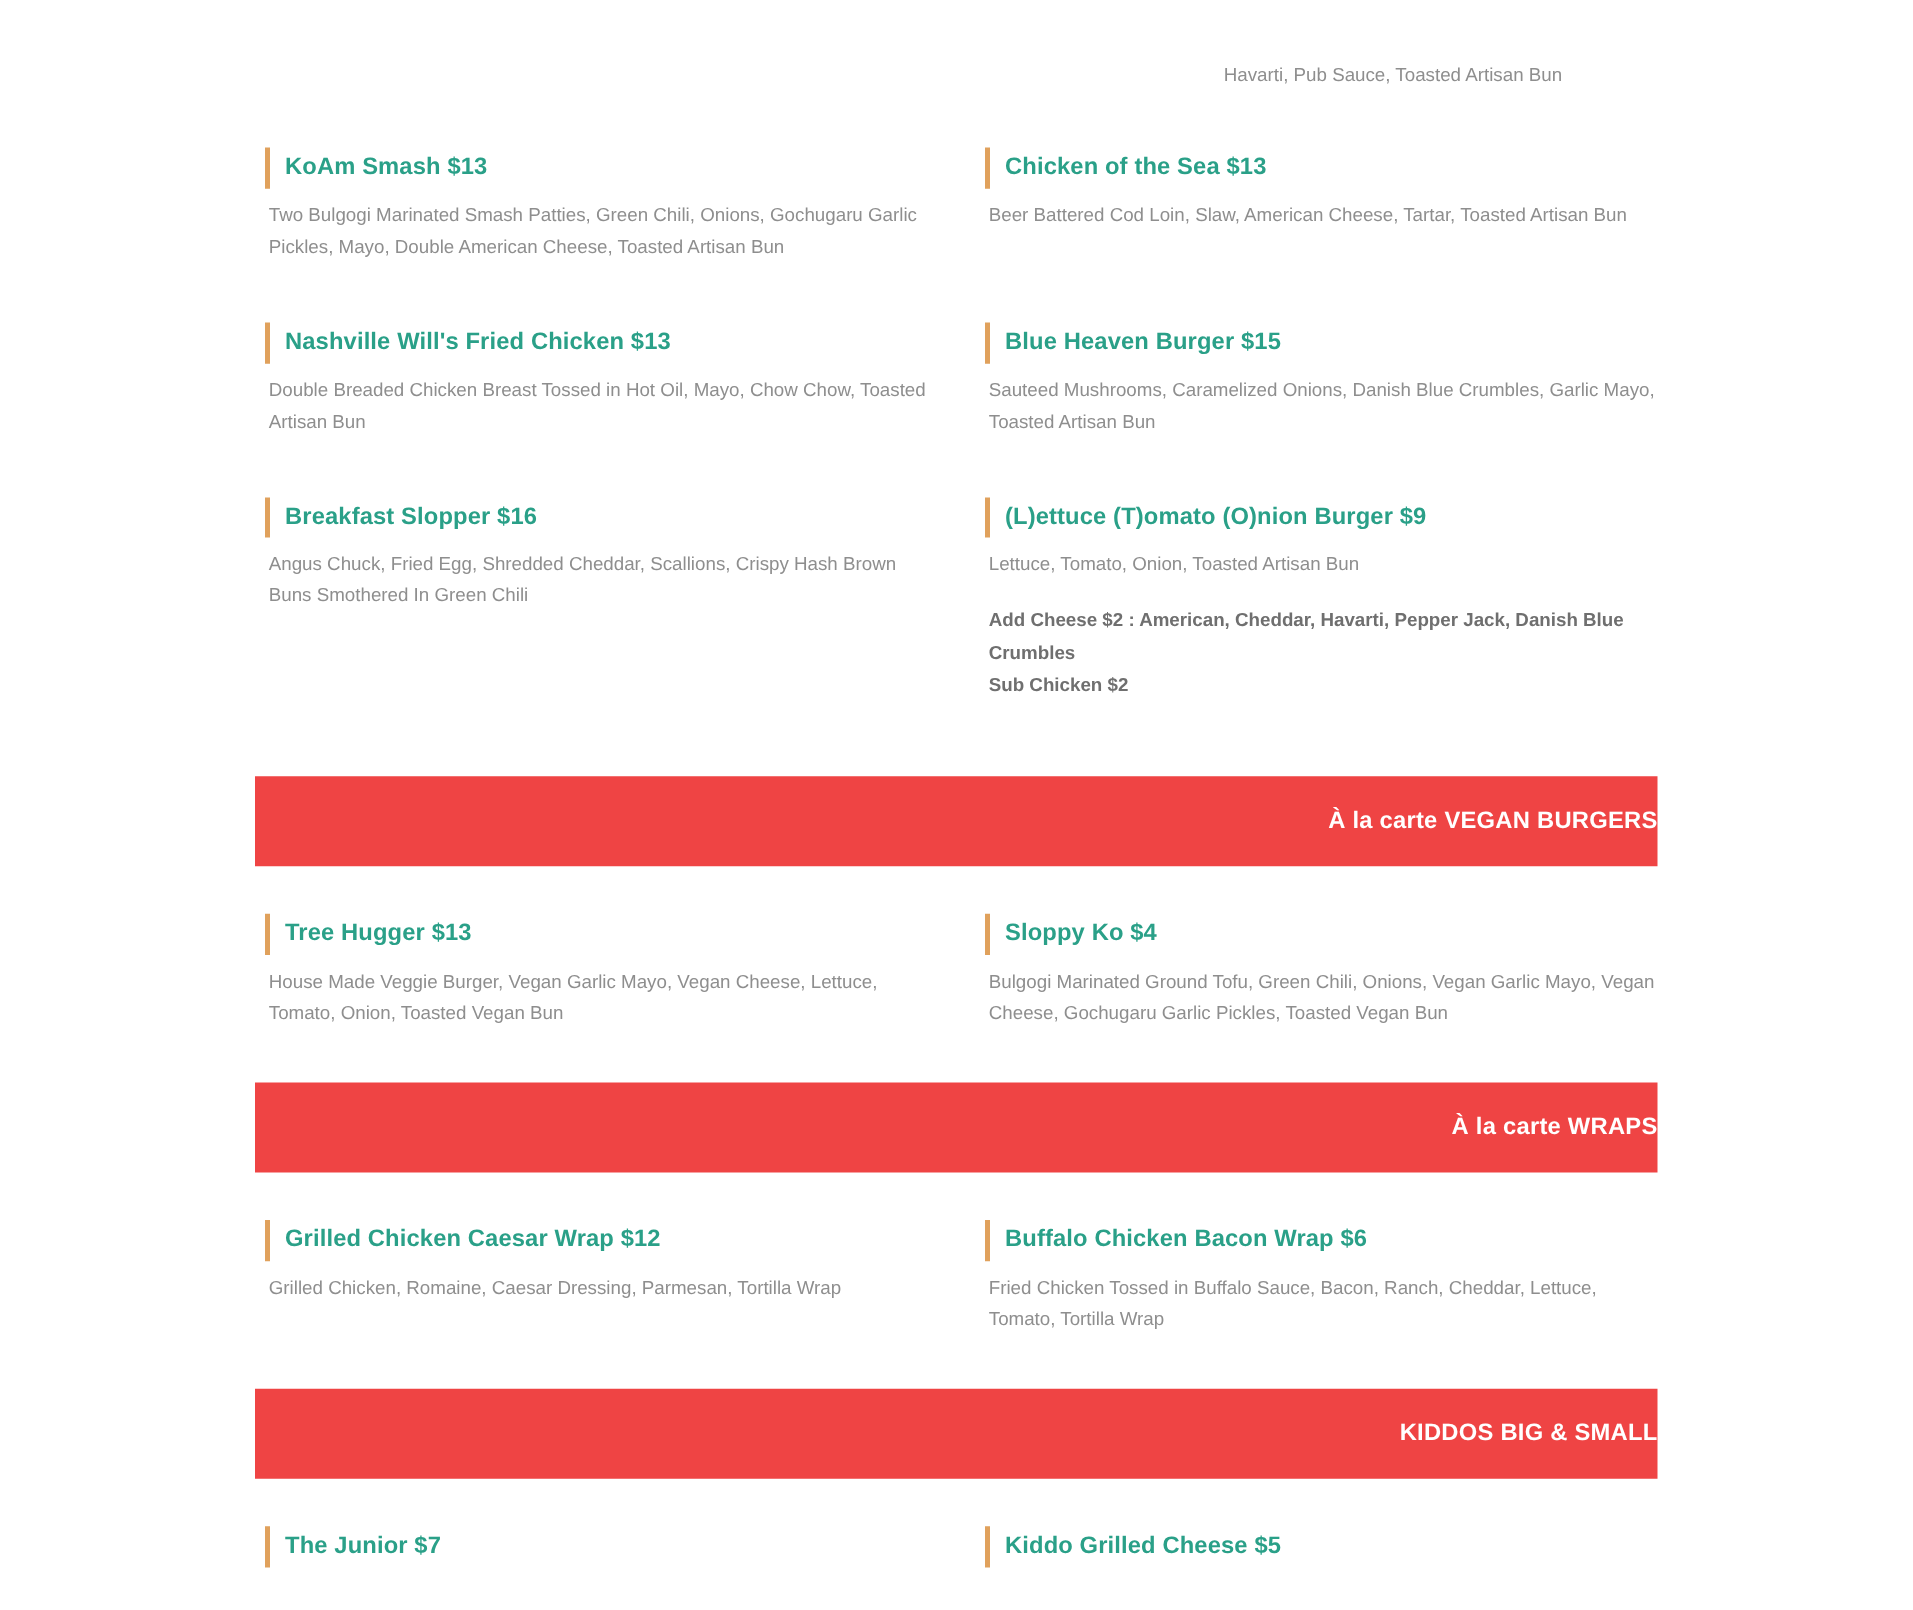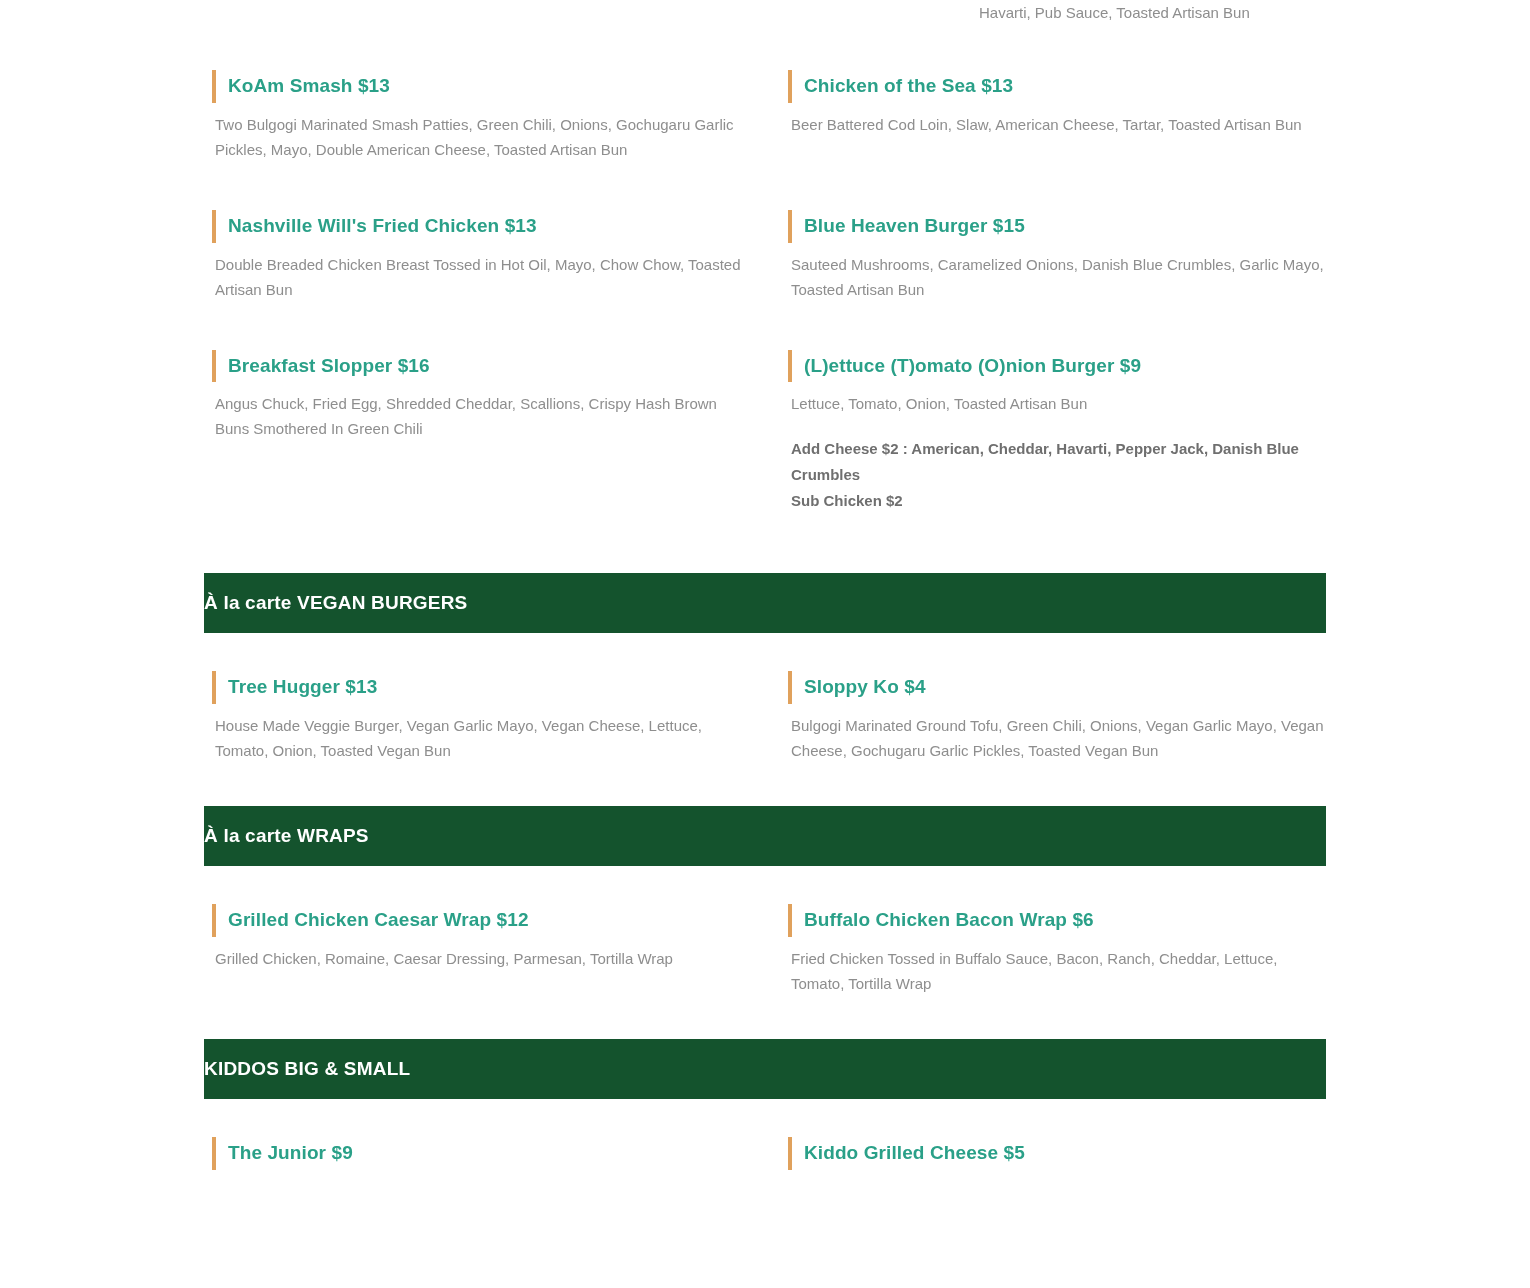--- a/index.html
+++ b/index.html
@@ -80,42 +80,43 @@
     margin-top: 20px;
     font-size: 15px;
     line-height: 26px;
     font-weight: bold;
     color: #6f6f6f;
   }
 
   
   .section-banner {
     margin: 0 204px;
-    background: #14532d;
-    height: 60px;
+    background: #ef4444;
+    height: 72px;
     display: flex;
     align-items: center;
-    justify-content: flex-start;
+    justify-content: flex-end;
   }
   .section-banner-text {
     color: #ffffff;
     font-size: 19px;
     font-weight: bold;
     letter-spacing: 0.2px;
     text-align: center;
   }
 
   .top-partial {
     padding: 0 204px;
   }
   .top-partial .partial-line {
     margin-left: 775px;
     font-size: 15px;
     line-height: 25px;
     color: #8e8e8e;
+    margin-top: 48px;
   }
 </style>
 </head>
 <body>
 
 <div class="menu-page">
 
   <div class="top-partial">
     <div class="partial-line">Havarti, Pub Sauce, Toasted Artisan Bun</div>
   </div>
@@ -226,21 +227,21 @@
 
   <div class="section-banner">
     <div class="section-banner-text">KIDDOS BIG &amp; SMALL</div>
   </div>
 
   <div style="height:35px"></div>
 
   <div class="item-grid">
     <div class="menu-item item-block">
       <div class="item-head">
-        <span class="item-title">The Junior $9</span>
+        <span class="item-title">The Junior $7</span>
       </div>
     </div>
 
     <div class="menu-item item-block">
       <div class="item-head">
         <span class="item-title">Kiddo Grilled Cheese $5</span>
       </div>
     </div>
 
   </div>

